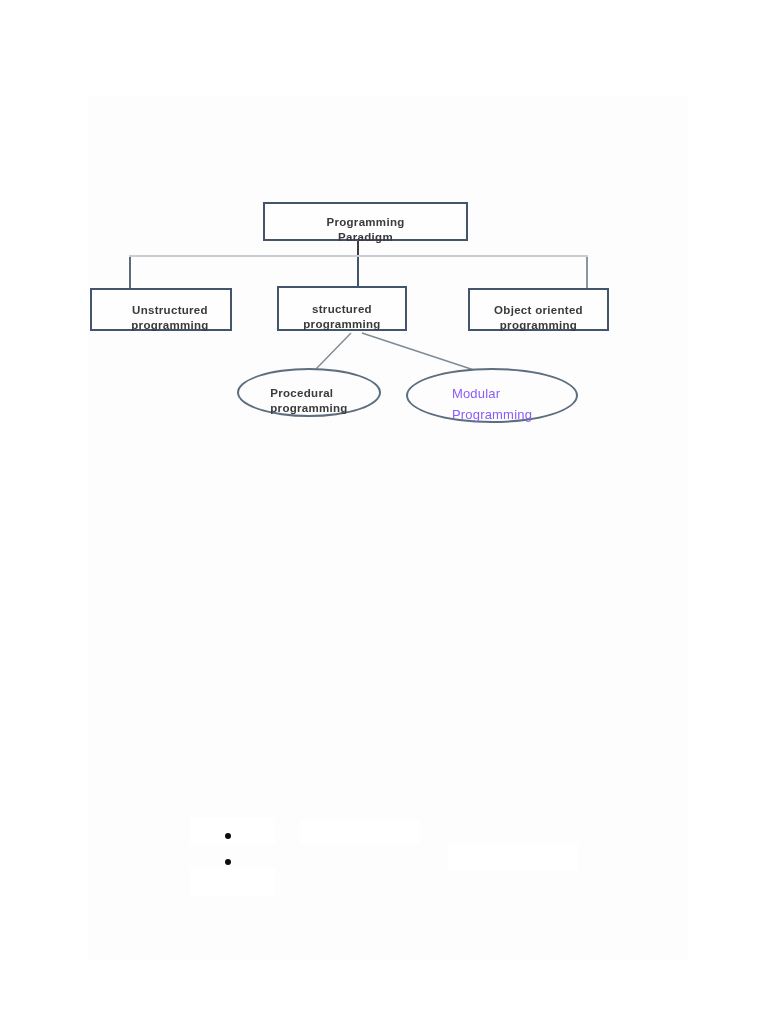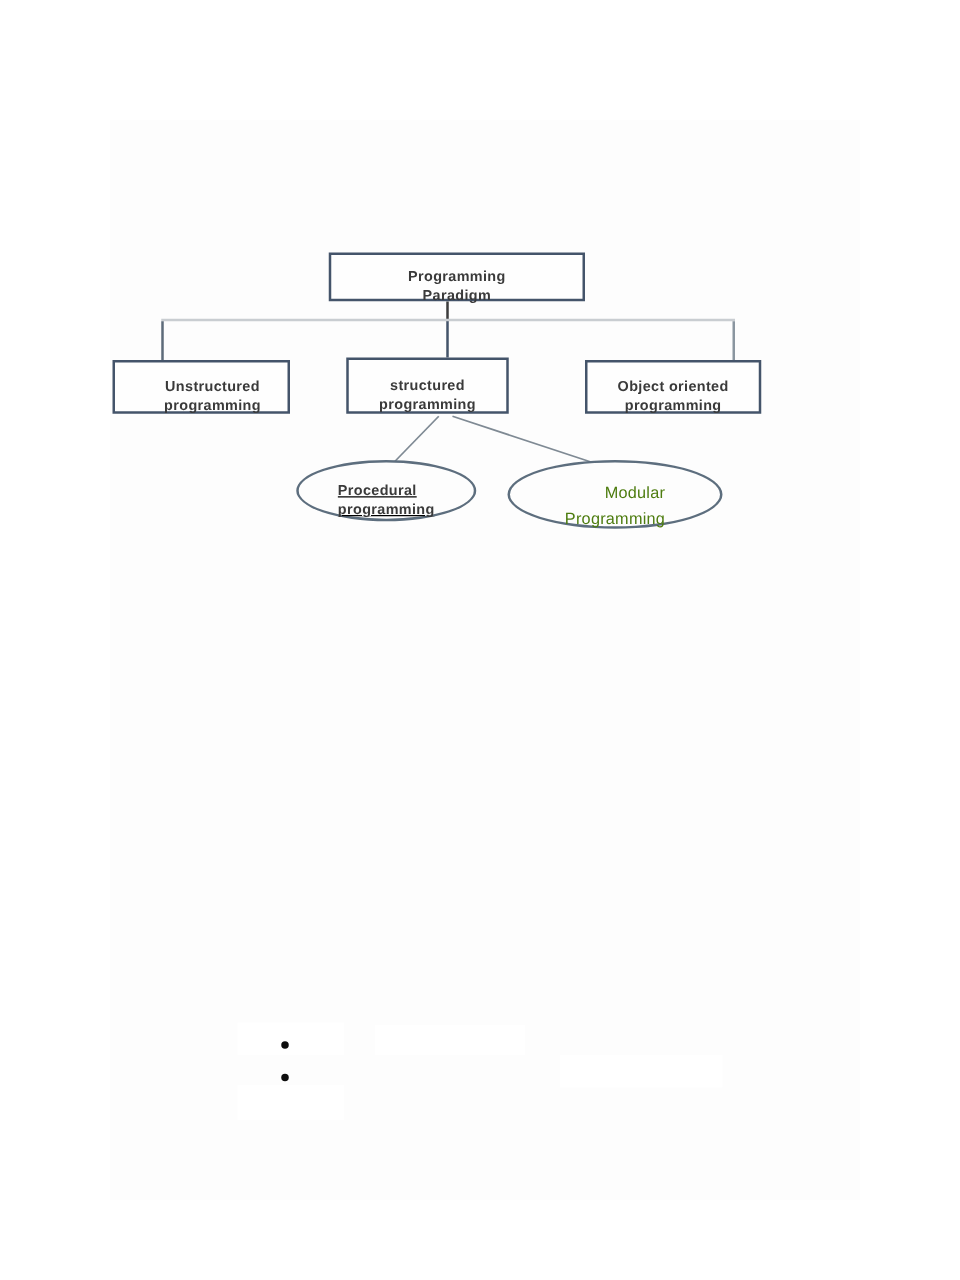--- a/index.html
+++ b/index.html
@@ -47,29 +47,29 @@
 
   .node-ellipse {
     position: absolute;
     background: #fdfdfd;
     border: 2px solid #5d6e7e;
     border-radius: 50%;
     display: flex;
     align-items: center;
     justify-content: center;
   }
-  .ellipse-procedural { left: 237px; top: 368px; width: 144px; height: 49px; text-decoration: underline; }
+  .ellipse-procedural { left: 237px; top: 368px; width: 144px; height: 49px; }
   .ellipse-modular    { left: 406px; top: 368px; width: 172px; height: 55px; }
   .ellipse-procedural .node-label { font-size: 11.5px; }
   .ellipse-modular .node-label {
     font-weight: 400;
     font-size: 13px;
     line-height: 21px;
-    color: #4d7c0f;
-    text-align: right;
+    color: #8b5cf6;
+    text-align: left;
     letter-spacing: 0.2px;
   }
 
   .connector { position: absolute; }
   .conn-root-v   { left: 357px; top: 241px; width: 2px;  height: 16px; background: #3c3c3c; }
   .conn-h        { left: 129px; top: 255px; width: 459px; height: 2px; background: #c9cdd1; }
   .conn-left-v   { left: 129px; top: 257px; width: 2px;  height: 32px; background: #5d6b7a; }
   .conn-mid-v    { left: 357px; top: 257px; width: 2px;  height: 30px; background: #44546a; }
   .conn-right-v  { left: 586px; top: 257px; width: 2px;  height: 32px; background: #8a96a0; }
 

